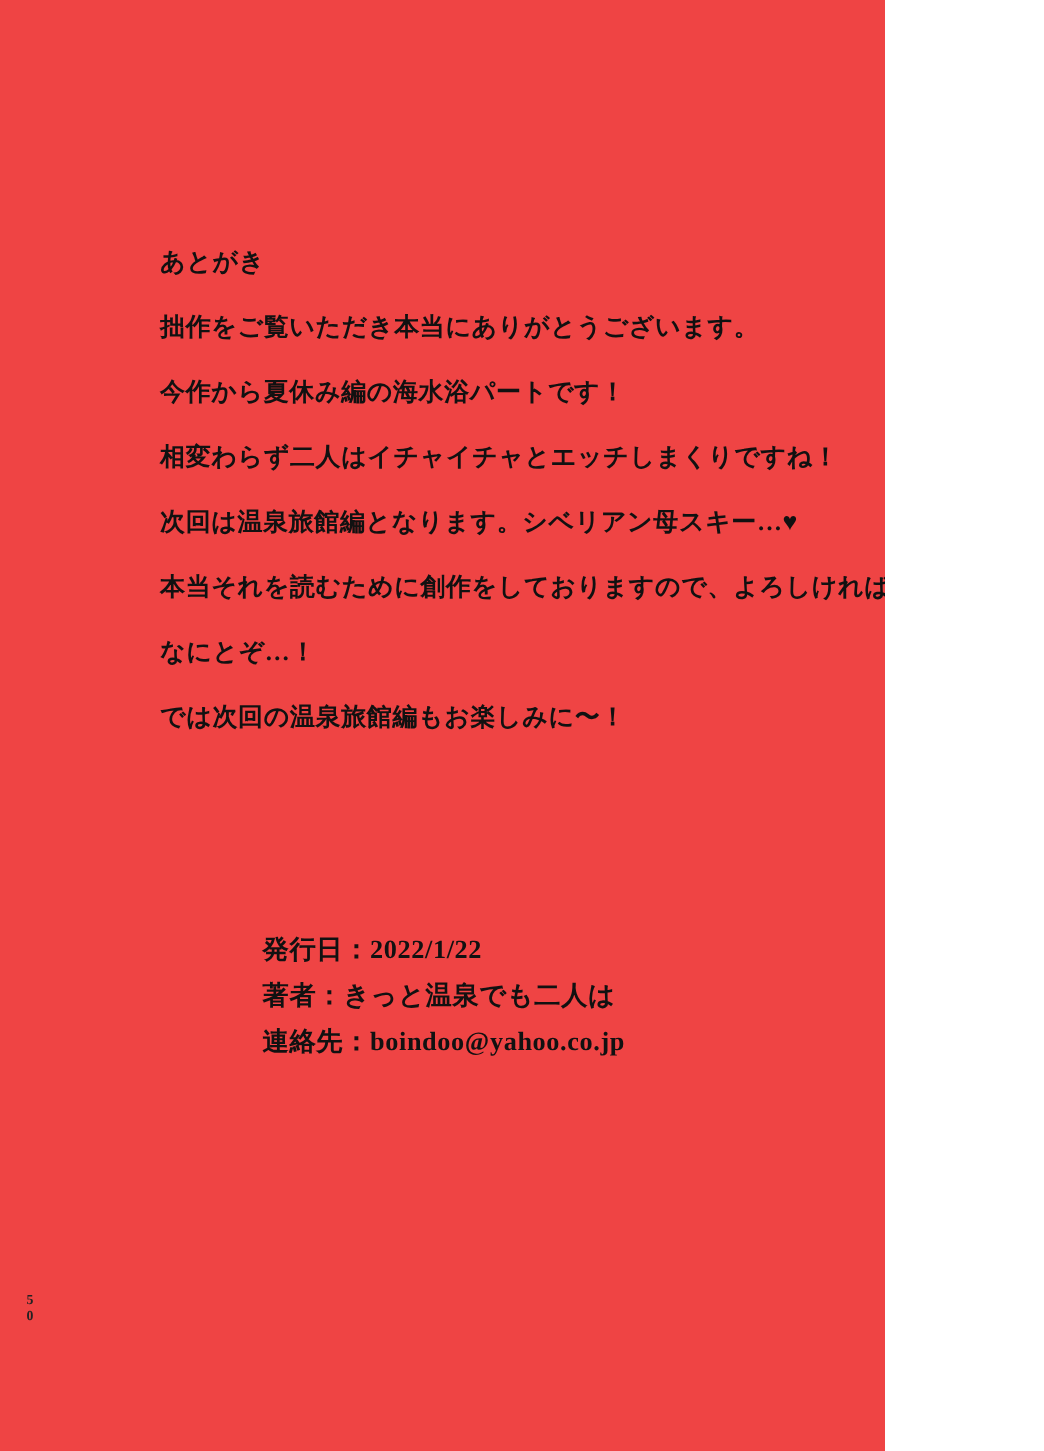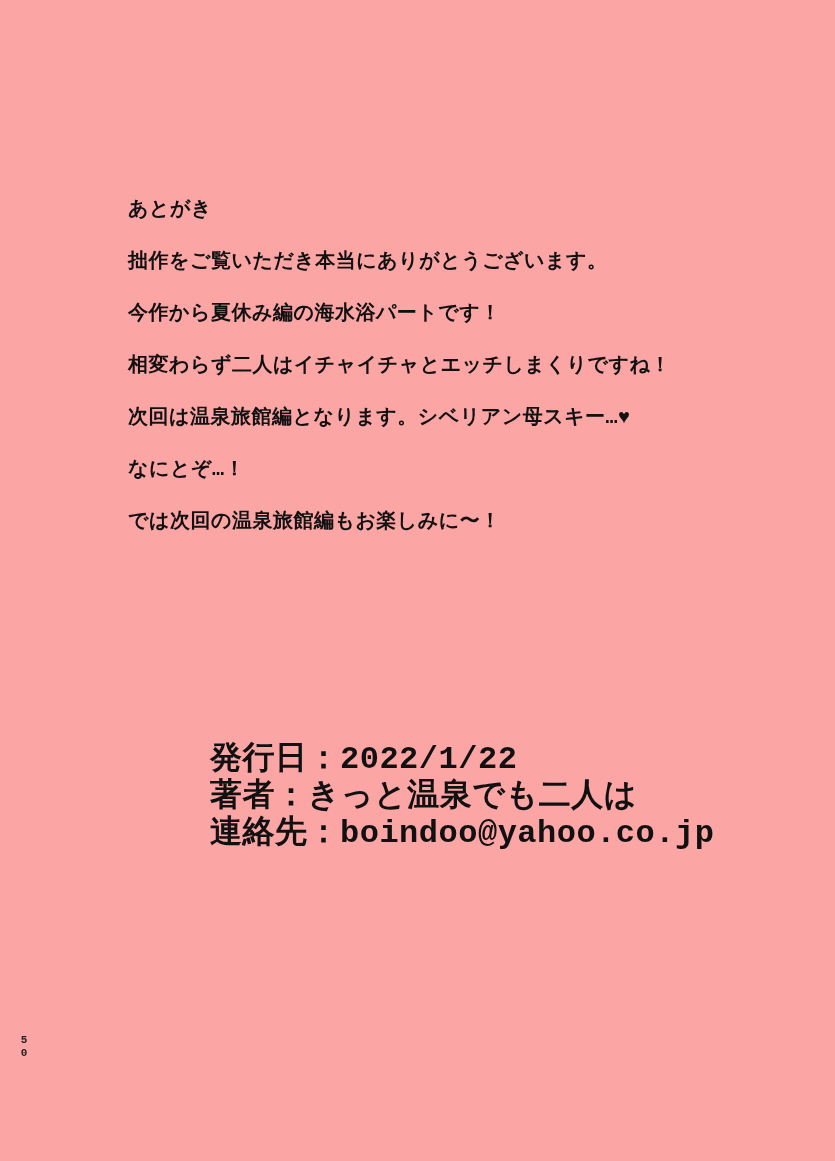--- a/index.html
+++ b/index.html
@@ -2,25 +2,25 @@
 <html lang="ja"><head>
 <meta charset="utf-8">
 <style>
   html, body {
     margin: 0;
     padding: 0;
     background: #ffffff;
   }
   .page {
     position: relative;
-    width: 835px;
+    width: 708px;
     height: 1161px;
-    background: #fca5a5;
+    background: #ef4444;
     overflow: hidden;
-    font-family: Liberation Mono, monospace;
+    font-family: Liberation Serif, serif;
     color: #111111;
   }
   
   .afterword {
     position: absolute;
     left: 128px;
     top: 184px;
   }
   .afterword .line {
     font-size: 20px;
@@ -30,21 +30,21 @@
     white-space: nowrap;
   }
   
   .colophon {
     position: absolute;
     left: 210px;
     top: 741px;
     font-weight: bold;
   }
   .colophon .line {
-    font-size: 32px;
+    font-size: 21px;
     line-height: 37px;
     letter-spacing: 0.5px;
     white-space: nowrap;
   }
   
   .page-number {
     position: absolute;
     left: 18px;
     top: 1034px;
     font-size: 11px;
@@ -60,20 +60,21 @@
 <body>
 
 <div class="page">
 
   <div class="afterword">
     <div class="line">あとがき</div>
     <div class="line">拙作をご覧いただき本当にありがとうございます。</div>
     <div class="line">今作から夏休み編の海水浴パートです！</div>
     <div class="line">相変わらず二人はイチャイチャとエッチしまくりですね！</div>
     <div class="line">次回は温泉旅館編となります。シベリアン母スキー…♥</div>
+    <div class="line">本当それを読むために創作をしておりますので、よろしければ</div>
     <div class="line">なにとぞ…！</div>
     <div class="line">では次回の温泉旅館編もお楽しみに〜！</div>
   </div>
 
   <div class="colophon">
     <div class="line">発行日：2022/1/22</div>
     <div class="line">著者：きっと温泉でも二人は</div>
     <div class="line">連絡先：boindoo@yahoo.co.jp</div>
   </div>
 

